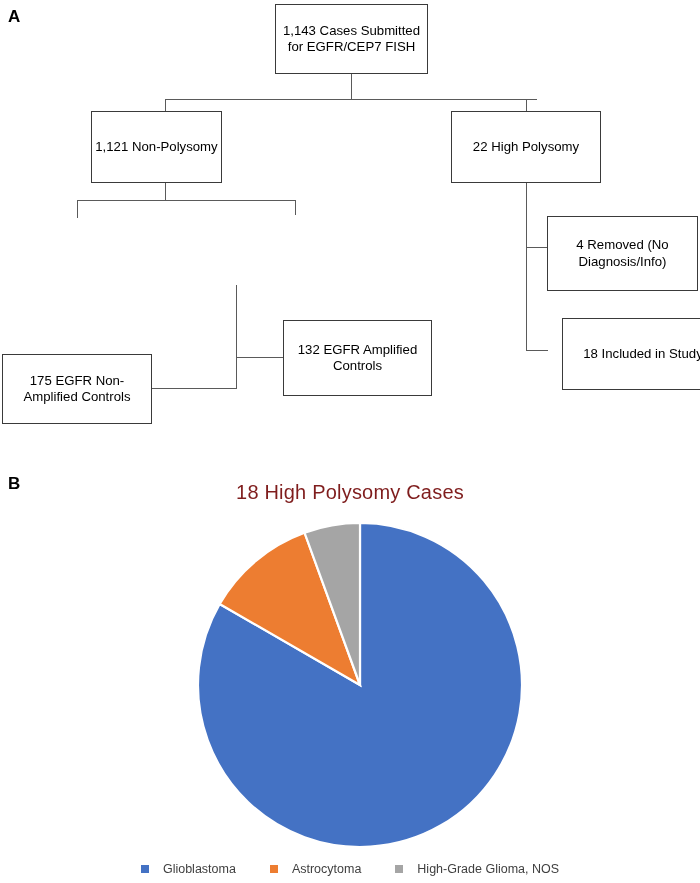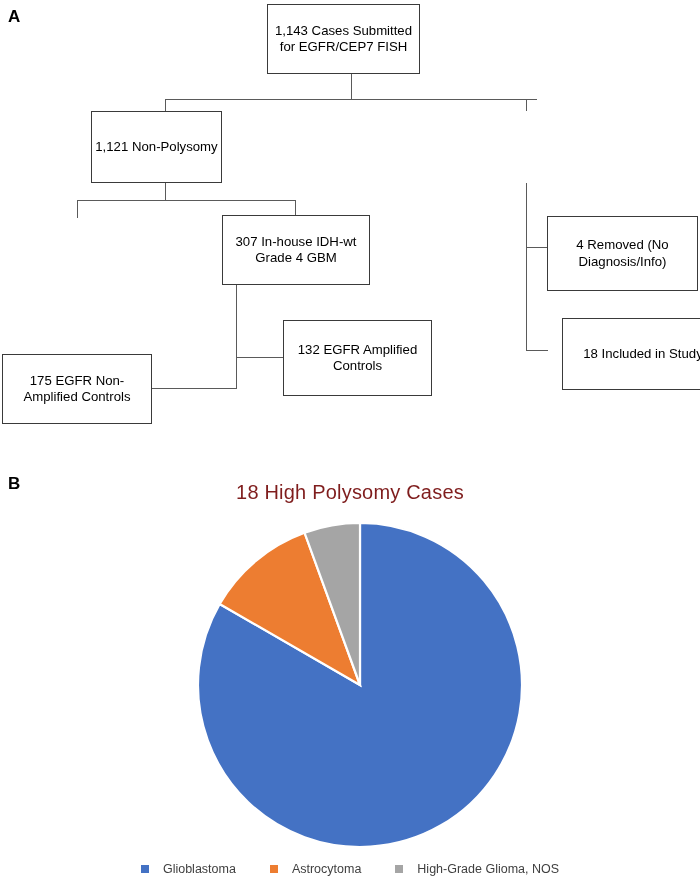--- a/index.html
+++ b/index.html
@@ -112,27 +112,27 @@
   <div class="conn v" style="left:295px; top:200px; height:15px;"></div>
 
   <div class="conn v" style="left:236px; top:285px; height:104px;"></div>
   <div class="conn h" style="left:236px; top:357px; width:48px;"></div>
   <div class="conn h" style="left:151px; top:388px; width:86px;"></div>
 
   <div class="conn v" style="left:526px; top:183px; height:168px;"></div>
   <div class="conn h" style="left:526px; top:247px; width:22px;"></div>
   <div class="conn h" style="left:526px; top:350px; width:22px;"></div>
 
-  <div class="flow-box" style="left:267px; top:4px;   width:153px; height:70px;">1,143 Cases Submitted for EGFR/CEP7 FISH</div>
+  <div class="flow-box" style="left:275px; top:4px;   width:153px; height:70px;">1,143 Cases Submitted for EGFR/CEP7 FISH</div>
 
   <div class="flow-box" style="left:91px;  top:111px; width:131px; height:72px;">1,121 Non-Polysomy</div>
 
+  <div class="flow-box" style="left:451px; top:111px; width:150px; height:72px;">22 High Polysomy</div>
 
 
-  <div class="flow-box" style="left:222px; top:215px; width:148px; height:70px;">307 In-house IDH-wt Grade 4 GBM</div>
 
   <div class="flow-box" style="left:2px;   top:354px; width:150px; height:70px;">175 EGFR Non-Amplified Controls</div>
 
   <div class="flow-box" style="left:283px; top:320px; width:149px; height:76px;">132 EGFR Amplified Controls</div>
 
   <div class="flow-box" style="left:547px; top:210px; width:151px; height:75px;margin-top:6px;">4 Removed (No Diagnosis/Info)</div>
 
   <div class="flow-box" style="left:562px; top:318px; width:162px; height:72px;">18 Included in Study</div>
 
   <div class="panel-letter" style="left:8px; top:475px;">B</div>

